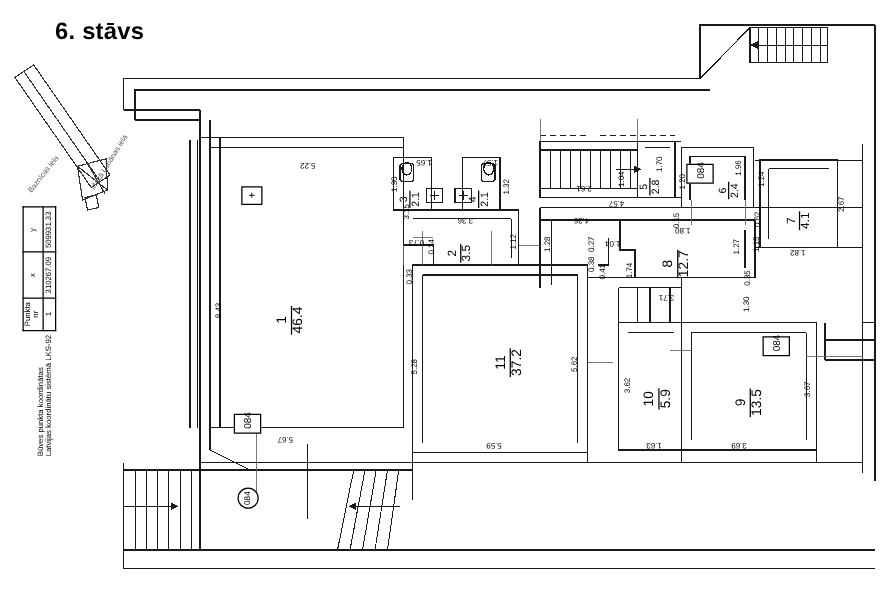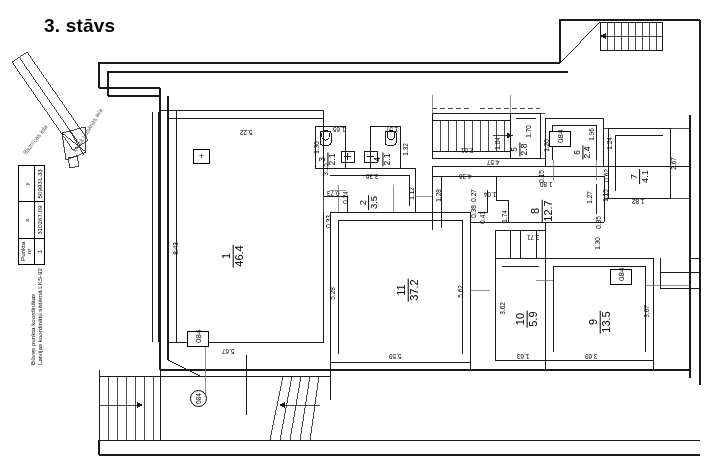--- a/index.html
+++ b/index.html
@@ -155,21 +155,21 @@
     line-height: 13px;
     text-align: center;
     background: #fff;
   }
 </style>
 </head>
 <body>
 
 <div id="plan-root">
 
-  <div class="page-title">3. stāvs</div>
+  <div class="page-title">6. stāvs</div>
 
   <svg id="plan-svg" width="715" height="473" viewBox="0 0 715 473">
     <g fill="none" stroke="#1a1a1a" stroke-width="1" shape-rendering="crispEdges">
 
       <g stroke="#333" stroke-width="0.9">
         <polygon points="12,62 27,52 88,140 73,150" fill="none"></polygon>
         <line x1="19" y1="57" x2="80" y2="145"></line>
       </g>
 
       <g stroke="#333" stroke-width="0.9">

